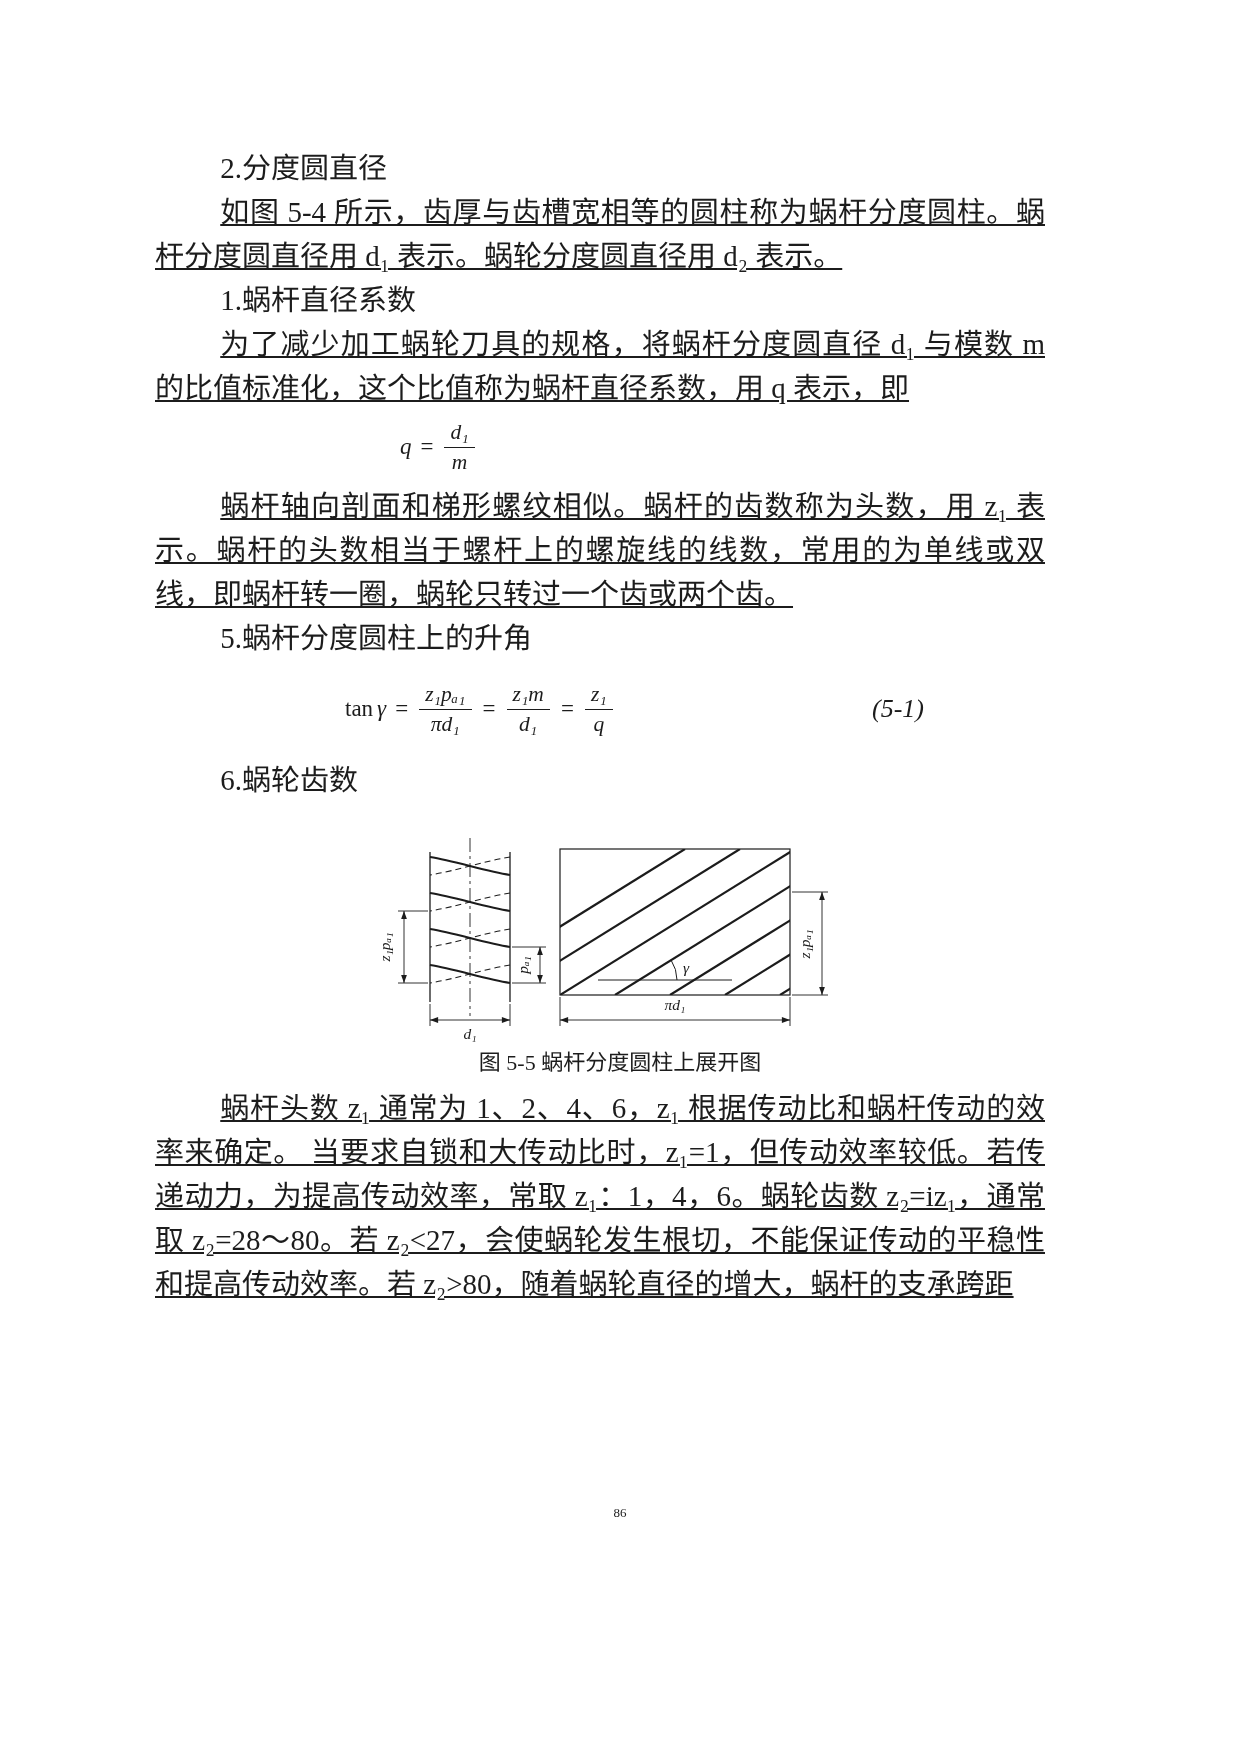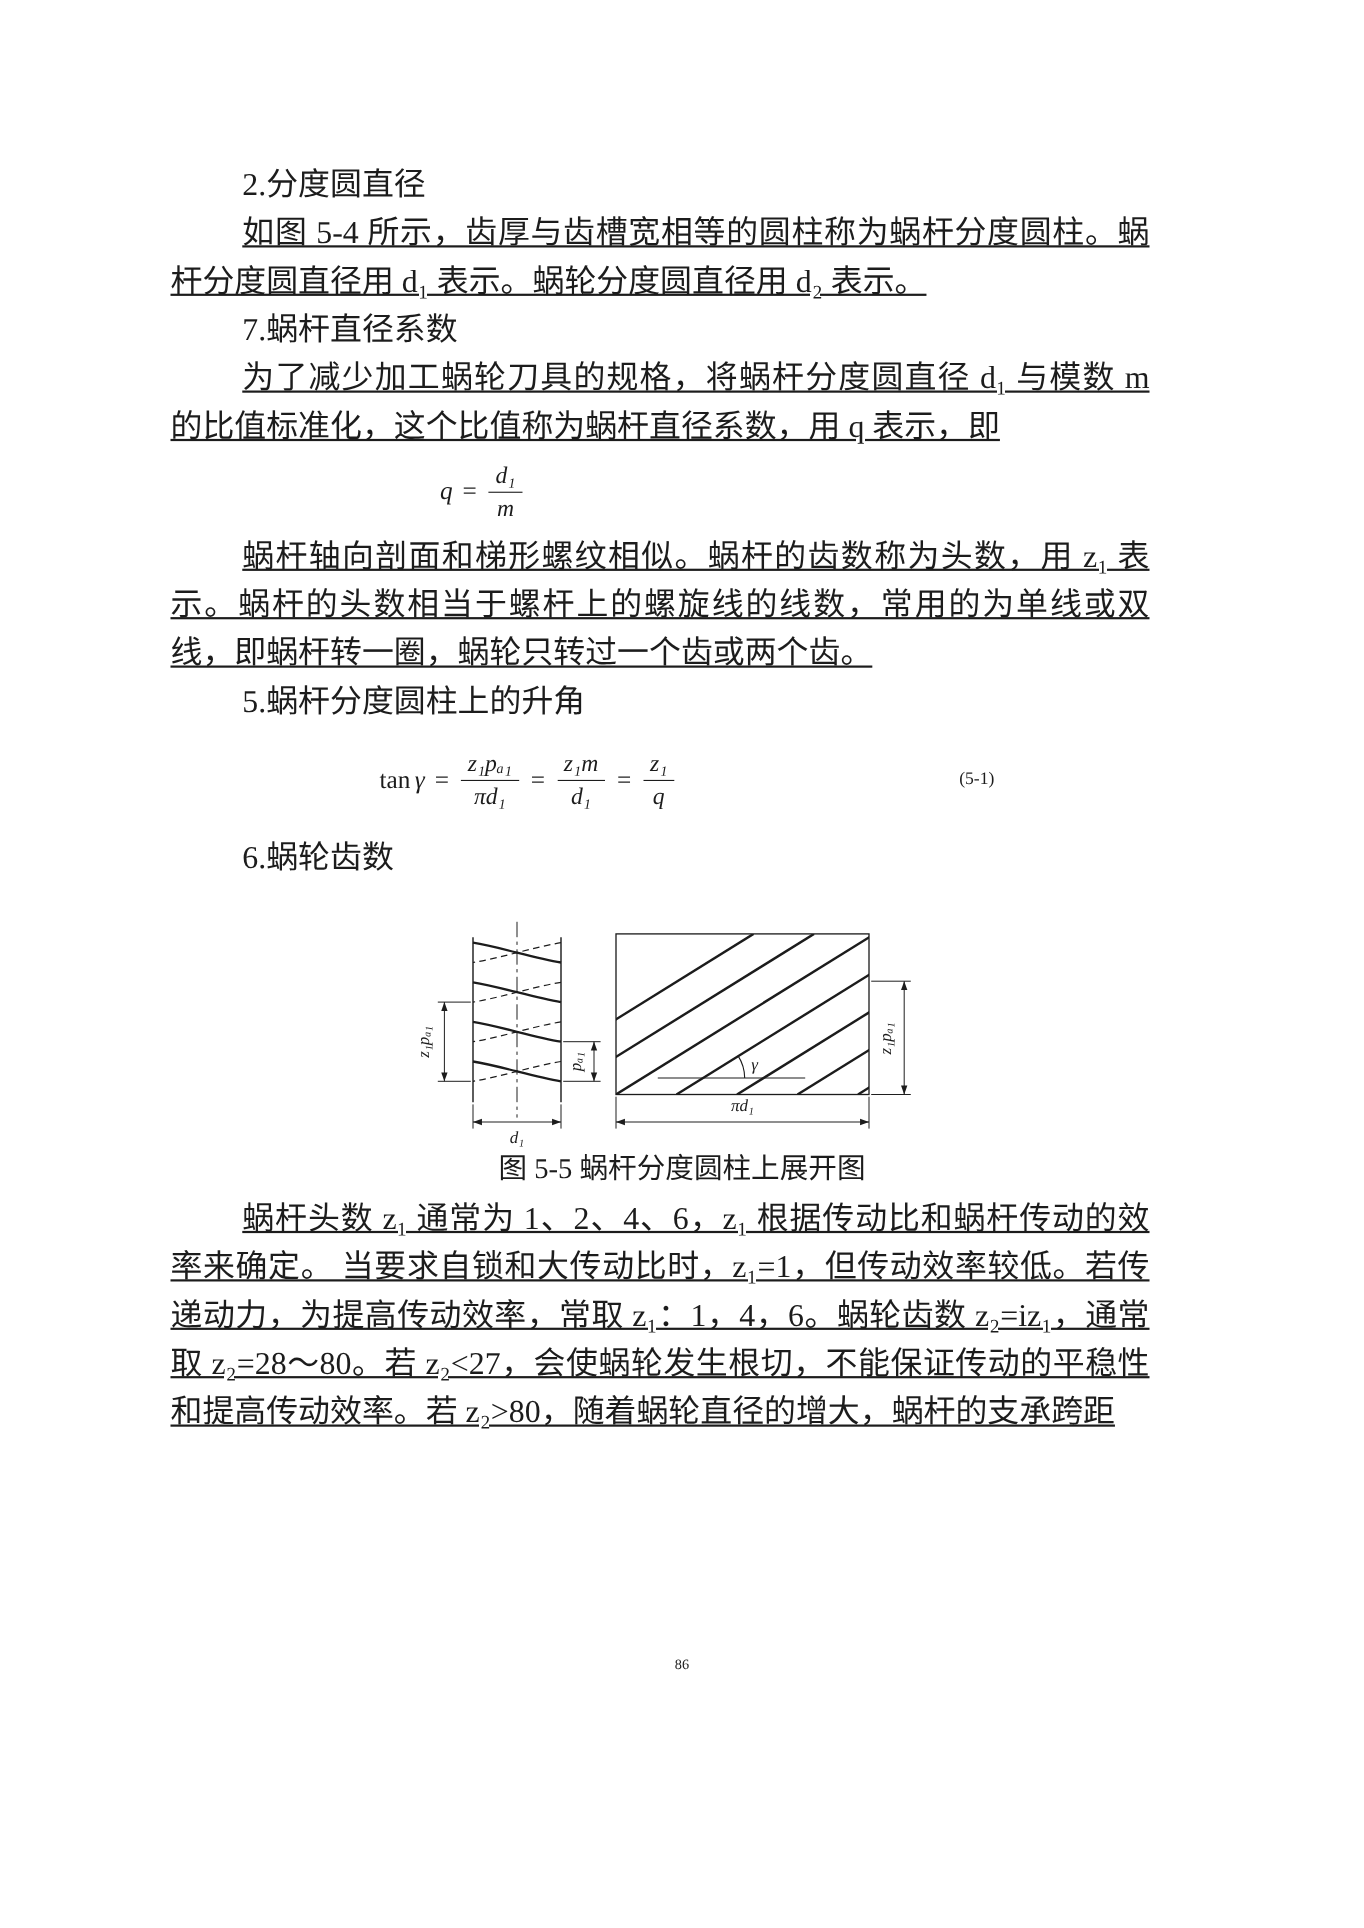--- a/index.html
+++ b/index.html
@@ -14,37 +14,37 @@
   .para{text-indent:2.25em;text-align:justify;text-decoration:underline;}
   .formula-row{display:flex;align-items:center;font-size:23px;}
   .f-q{height:74px;padding-left:245px;}
   .f-tan{height:98px;padding-left:190px;position:relative;}
   .it{font-style:italic;}
   .rel{margin:0 9px;}
   .fnname{margin-right:4px;}
   .frac{display:inline-flex;flex-direction:column;align-items:center;line-height:1.22;font-size:21.5px;margin:0 2px;}
   .frac .num{padding:0 6px 1px;border-bottom:1.4px solid #1c1c1c;}
   .frac .den{padding-top:1px;}
-  .eqno{position:absolute;left:717px;top:50%;transform:translateY(-50%);font-size:16px;}
+  .eqno{position:absolute;left:717px;top:50%;transform:translateY(-50%);font-size:26px;font-style:italic;}
   .figure{margin-top:30px;}
   .figure svg{display:block;margin-left:205px;}
   .fig-label{font-family:"Liberation Serif","DejaVu Serif",serif;font-style:italic;font-size:15.5px;}
-  .caption{width:520px;margin-left:205px;margin-top:4px;text-align:center;font-size:26px;line-height:30px;}
+  .caption{width:520px;margin-left:205px;margin-top:4px;text-align:center;font-size:22px;line-height:30px;}
   .para.last{margin-top:8px;}
   .pageno{position:absolute;top:1500px;left:0;width:100%;text-align:center;font-size:13px;line-height:26px;}
 </style>
 </head>
 <body>
 
 <div class="content">
 
   <div class="sec">2.分度圆直径</div>
   <p class="para">如图 5-4 所示，齿厚与齿槽宽相等的圆柱称为蜗杆分度圆柱。蜗杆分度圆直径用 d₁ 表示。蜗轮分度圆直径用 d₂ 表示。</p>
 
-  <div class="sec">7.蜗杆直径系数</div>
+  <div class="sec">1.蜗杆直径系数</div>
   <p class="para">为了减少加工蜗轮刀具的规格，将蜗杆分度圆直径 d₁ 与模数 m 的比值标准化，这个比值称为蜗杆直径系数，用 q 表示，即</p>
 
   <div class="formula-row f-q">
     <span class="it">q</span>
     <span class="rel">=</span>
     <span class="frac">
       <span class="num it">d₁</span>
       <span class="den it">m</span>
     </span>
   </div>

